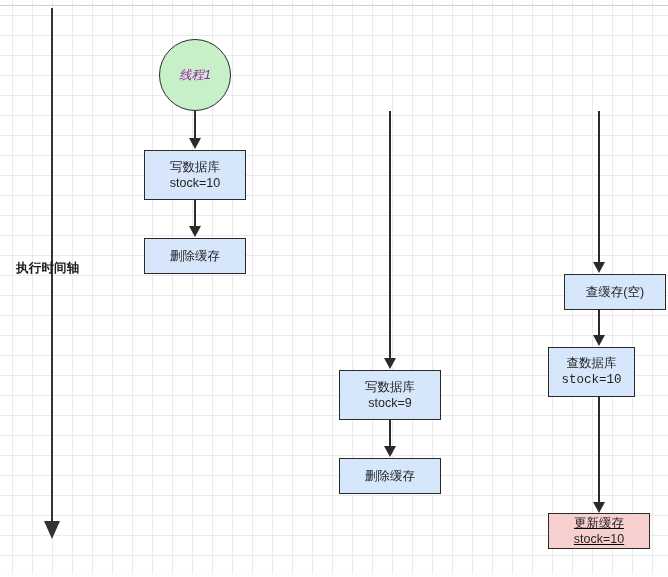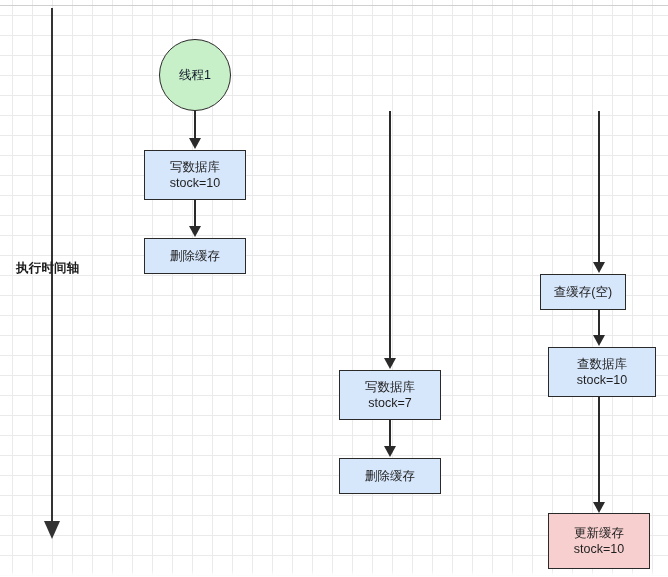--- a/index.html
+++ b/index.html
@@ -50,21 +50,21 @@
   .thread-circle{
     position:absolute;
     width:72px;height:72px;
     border-radius:50%;
     background:#c8f0c8;
     border:1.6px solid #2a2a2a;
     box-sizing:border-box;
     display:flex;align-items:center;justify-content:center;
   }
   .thread-circle span{
-    font-size:12.5px;color:#0f172a;
+    font-size:12.5px;color:#a21caf;font-style:italic;
   }
   
   .node{
     position:absolute;
     box-sizing:border-box;
     border:1.6px solid #2a2a2a;
     display:flex;flex-direction:column;
     align-items:center;justify-content:center;
     text-align:center;
     line-height:1.28;
@@ -125,48 +125,48 @@
   <div class="node blue" style="left:144px;top:238px;width:102px;height:36px;">
     <span class="ln">删除缓存</span>
   </div>
 
 
   <div class="conn" style="left:389px;top:111px;height:248px;"></div>
   <div class="conn-head" style="left:384px;top:358px;"></div>
 
   <div class="node blue" style="left:339px;top:370px;width:102px;height:50px;">
     <span class="ln">写数据库</span>
-    <span class="ln">stock=7</span>
+    <span class="ln">stock=9</span>
   </div>
 
   <div class="conn" style="left:389px;top:420px;height:27px;"></div>
   <div class="conn-head" style="left:384px;top:446px;"></div>
 
   <div class="node blue" style="left:339px;top:458px;width:102px;height:36px;">
     <span class="ln">删除缓存</span>
   </div>
 
 
   <div class="conn" style="left:598px;top:111px;height:152px;"></div>
   <div class="conn-head" style="left:593px;top:262px;"></div>
 
-  <div class="node blue" style="left:540px;top:274px;width:86px;height:36px;">
+  <div class="node blue" style="left:564px;top:274px;width:102px;height:36px;">
     <span class="ln">查缓存(空)</span>
   </div>
 
   <div class="conn" style="left:598px;top:310px;height:26px;"></div>
   <div class="conn-head" style="left:593px;top:335px;"></div>
 
-  <div class="node blue" style="left:548px;top:347px;width:108px;height:50px;">
+  <div class="node blue" style="left:548px;top:347px;width:87px;height:50px;font-family:Liberation Mono, monospace;">
     <span class="ln">查数据库</span>
     <span class="ln">stock=10</span>
   </div>
 
   <div class="conn" style="left:598px;top:397px;height:106px;"></div>
   <div class="conn-head" style="left:593px;top:502px;"></div>
 
-  <div class="node pink" style="left:548px;top:513px;width:102px;height:56px;">
+  <div class="node pink" style="left:548px;top:513px;width:102px;height:36px;text-decoration:underline;">
     <span class="ln">更新缓存</span>
     <span class="ln">stock=10</span>
   </div>
 
   <div class="fade-bottom"></div>
 </div>
 
 </body></html>

